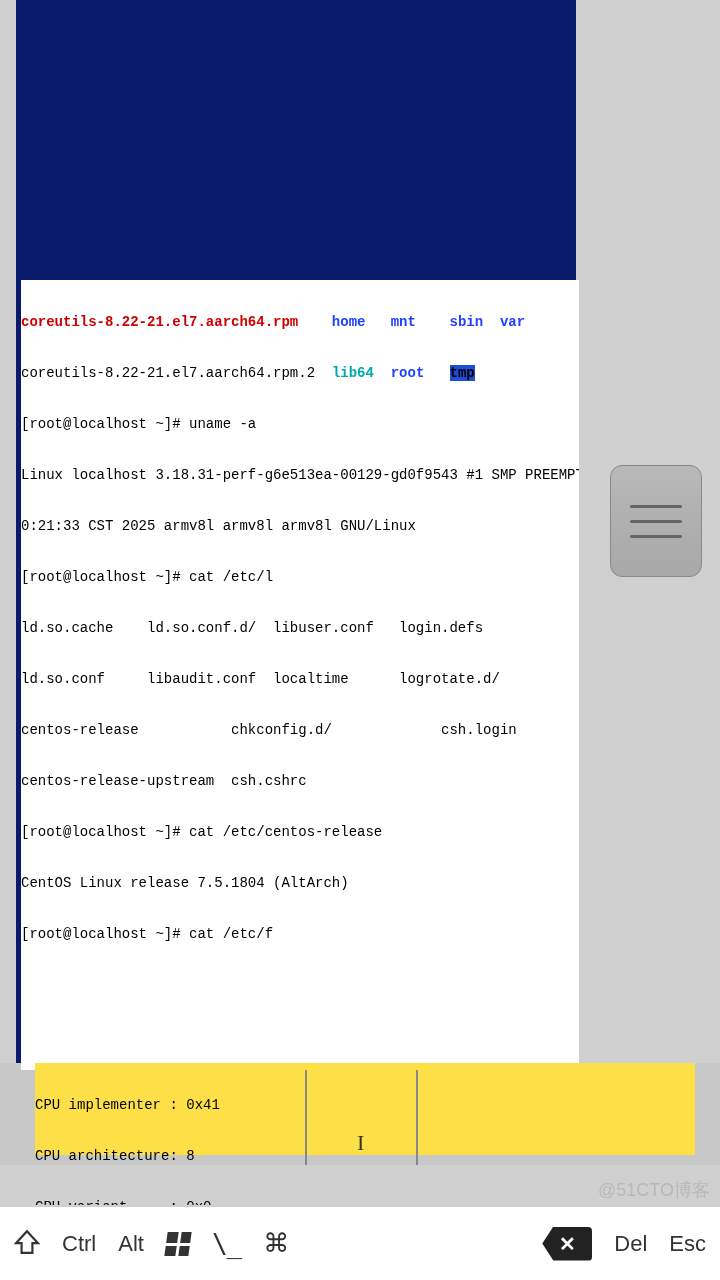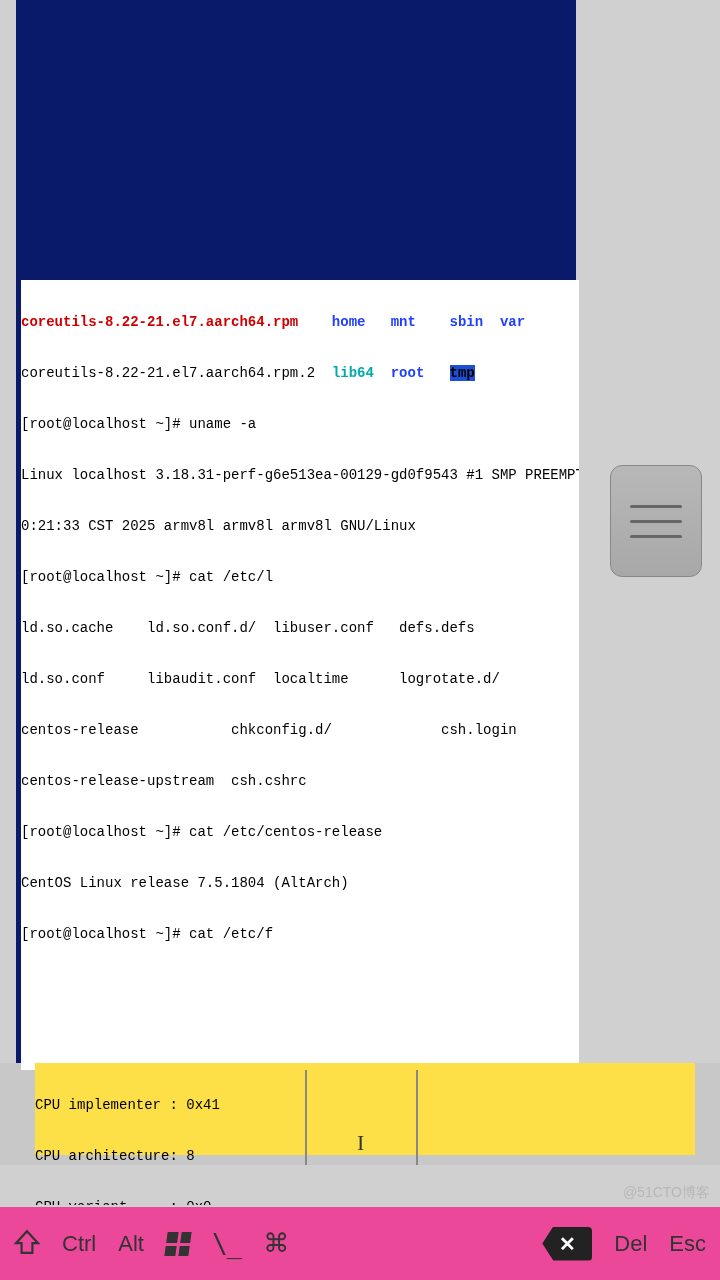--- a/index.html
+++ b/index.html
@@ -28,55 +28,55 @@
     border:1px solid #888; border-radius:12px;
     display:flex; flex-direction:column; justify-content:center; align-items:center; gap:12px;
   }
   .side-handle .line { width:52px; height:3px; background:#666; border-radius:2px; }
   .text-cursor {
     position:absolute; top:1130px; left:357px; width:14px; height:22px;
     color:#333; font-size:22px; font-family:serif;
   }
   .taskbar {
     position:absolute; left:0; bottom:0; width:720px; height:75px;
-    background:#ec4899; border-top:2px solid #d0d0d0;
+    background:#ffffff; border-top:2px solid #d0d0d0;
     display:flex; align-items:center; justify-content:space-between;
     padding:0 14px; font-family: -apple-system, sans-serif;
   }
   .tb-left,.tb-right { display:flex; align-items:center; gap:22px; }
   .tb-key { font-size:22px; color:#333; }
   .shift-icon { width:26px;height:26px; }
   .win-icon { display:inline-grid; grid-template-columns:1fr 1fr; grid-template-rows:1fr 1fr; gap:3px; width:24px; height:24px; transform: skewX(-8deg); }
   .win-icon span { background:#333; }
   .esc-seq { font-size:26px; color:#333; font-family: monospace; letter-spacing:-1px;}
   .cmd-icon { font-size:26px; color:#333; }
   .backspace {
     width:50px; height:34px; background:#222; border-radius:6px 4px 4px 6px;
     clip-path: polygon(22% 0, 100% 0, 100% 100%, 22% 100%, 0 50%);
     display:flex; align-items:center; justify-content:center; color:#fff; font-size:20px; font-weight:bold;
   }
-  .watermark { position:absolute; right:10px; bottom:78px; font-size:14px; color:#b8b8b8; font-family:sans-serif; }
+  .watermark { position:absolute; right:10px; bottom:78px; font-size:18px; color:#b8b8b8; font-family:sans-serif; }
   .sep-line { position:absolute; top:1070px; left:305px; width:2px; height:95px; background:#888;}
   .sep-line2 { position:absolute; top:1070px; left:416px; width:2px; height:95px; background:#888;}
 </style>
 </head>
 <body>
 
 <div class="screen">
   <div class="desktop"></div>
   <div class="overflow-bg"></div>
 
   <div class="terminal">
     <div class="term-row"><span class="red">coreutils-8.22-21.el7.aarch64.rpm</span>    <span class="blue">home</span>   <span class="blue">mnt</span>    <span class="blue">sbin</span>  <span class="blue">var</span></div>
     <div class="term-row"><span>coreutils-8.22-21.el7.aarch64.rpm.2</span>  <span class="teal">lib64</span>  <span class="blue">root</span>   <span class="greenhl">tmp</span></div>
     <div class="term-row"><span>[root@localhost ~]# </span><span>uname -a</span></div>
     <div class="term-row">Linux localhost 3.18.31-perf-g6e513ea-00129-gd0f9543 #1 SMP PREEMPT Fri Jun 23 0</div>
     <div class="term-row">0:21:33 CST 2025 armv8l armv8l armv8l GNU/Linux</div>
     <div class="term-row"><span>[root@localhost ~]# </span><span>cat /etc/l</span></div>
-    <div class="term-row">ld.so.cache    ld.so.conf.d/  libuser.conf   defs.defs</div>
+    <div class="term-row">ld.so.cache    ld.so.conf.d/  libuser.conf   login.defs</div>
     <div class="term-row">ld.so.conf     libaudit.conf  localtime      logrotate.d/</div>
     <div class="term-row">centos-release           chkconfig.d/             csh.login</div>
     <div class="term-row">centos-release-upstream  csh.cshrc</div>
     <div class="term-row"><span>[root@localhost ~]# </span><span>cat /etc/centos-release</span></div>
     <div class="term-row">CentOS Linux release 7.5.1804 (AltArch)</div>
     <div class="term-row"><span>[root@localhost ~]# </span><span>cat /etc/f</span></div>
     
     
     
     

